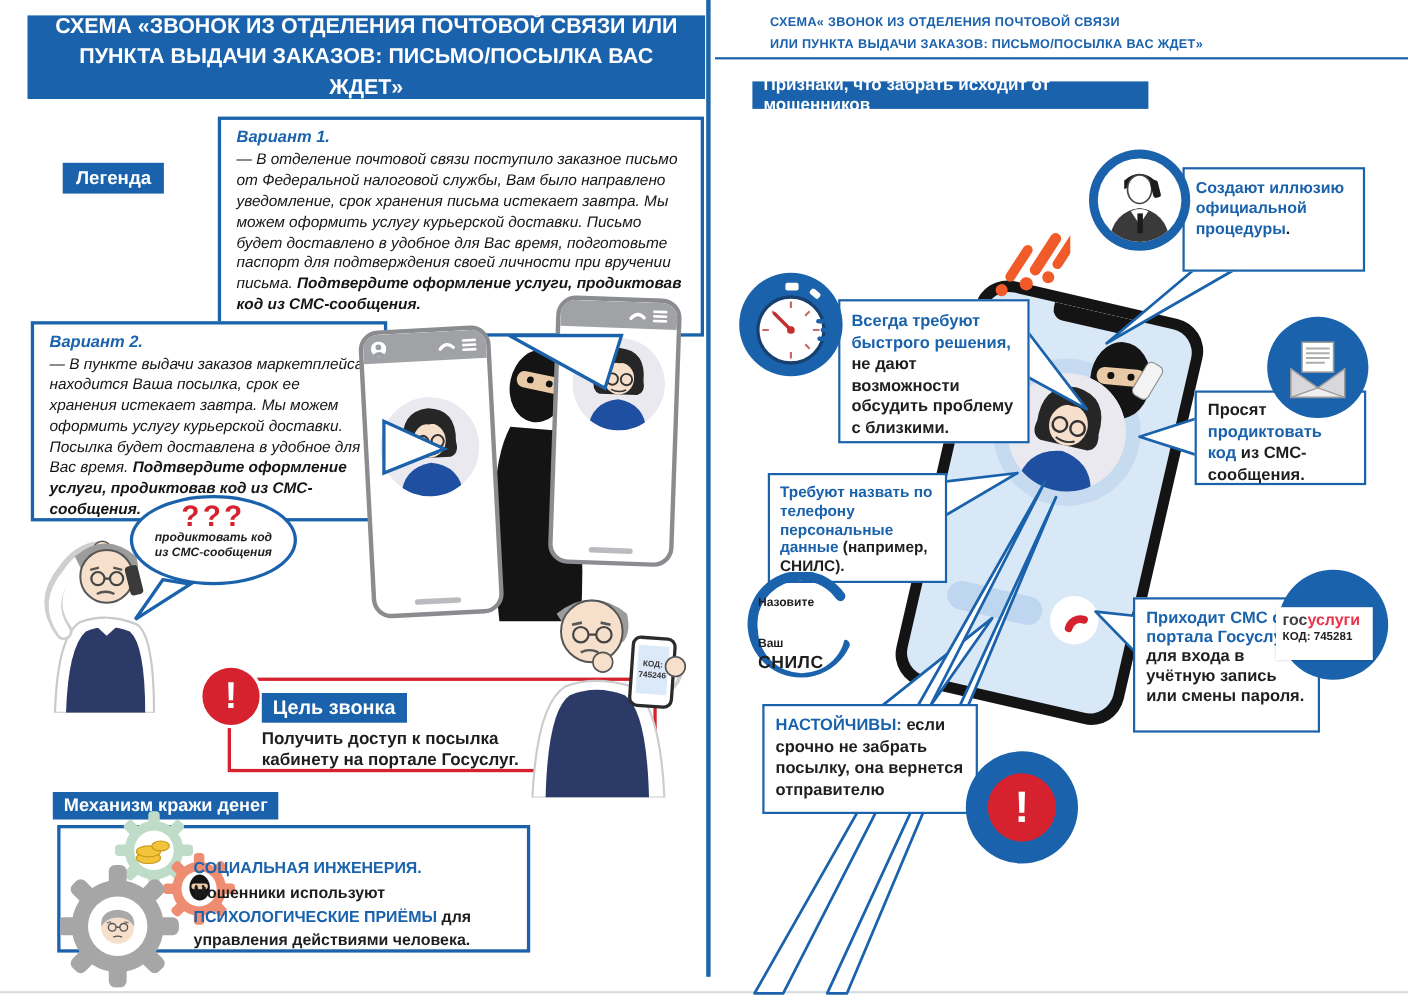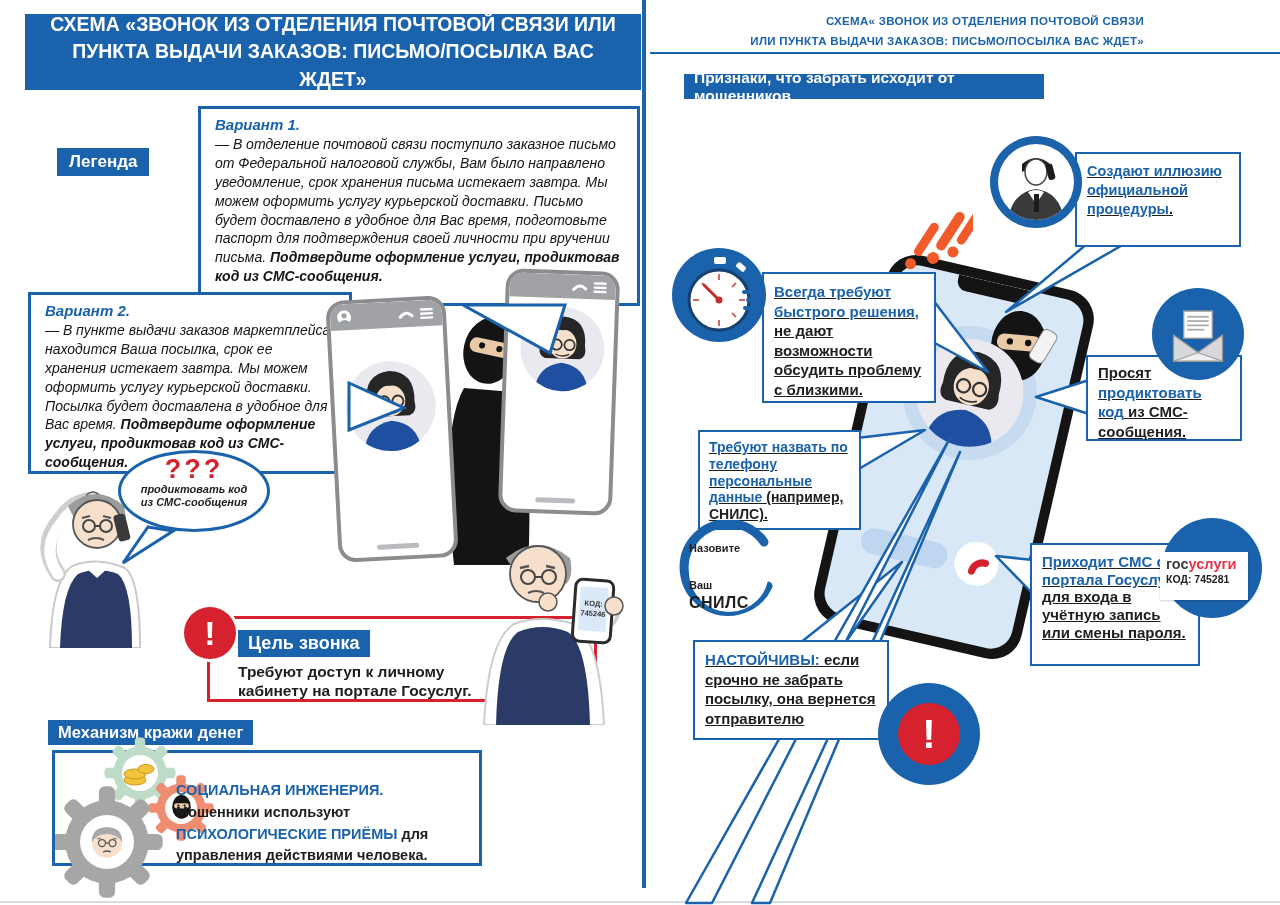--- a/index.html
+++ b/index.html
@@ -4,21 +4,21 @@
 <style>
   :root{ --blue:#1A62AB; --red:#D6222E; --orange:#F15A29; --dark:#1E1E1E; }
   html,body{margin:0;padding:0;background:#fff;}
   #poster{position:relative;width:1280px;height:905px;background:#fff;overflow:hidden;
           font-family:"Liberation Sans",sans-serif;color:var(--dark);padding-left:44px;}
   .abs{position:absolute;}
   .tblue{color:var(--blue);}
   .bluebox{background:var(--blue);color:#fff;font-weight:bold;}
   .callout{position:absolute;background:#fff;border:2.5px solid var(--blue);
            padding:8px 10px;font-weight:bold;font-size:15px;line-height:1.3;
-           box-sizing:border-box;z-index:4;text-decoration:underline;}
+           box-sizing:border-box;z-index:4;}
   .vbox{position:absolute;background:#fff;border:3px solid var(--blue);
         box-sizing:border-box;padding:7px 14px;z-index:2;}
   .vtitle{color:var(--blue);font-weight:bold;font-style:italic;font-size:15px;margin-bottom:2px;}
   .vbody{font-style:italic;font-size:14px;line-height:1.35;color:#151515;}
   .vbold{font-weight:bold;}
   .circle{border-radius:50%;}
   svg{display:block;}
   .tail{position:absolute;z-index:3;pointer-events:none;}
 </style>
 </head>
@@ -185,21 +185,21 @@
   <div class="abs" style="left:207px;top:616px;width:390px;height:86px;border:3px solid var(--red);background:#fff;
               box-sizing:border-box;z-index:2;"></div>
   <div class="abs circle" style="left:184px;top:607px;width:52px;height:52px;background:var(--red);z-index:3;box-shadow:0 0 0 3px #fff;
               display:flex;align-items:center;justify-content:center;">
     <span style="color:#fff;font-weight:bold;font-size:34px;line-height:1;">!</span>
   </div>
   <div class="abs bluebox" style="left:238px;top:630px;font-size:18px;padding:3px 10px;z-index:3;">
     <span>Цель звонка</span>
   </div>
   <div class="abs" style="left:238px;top:662px;width:250px;font-weight:bold;font-size:15.5px;line-height:1.25;z-index:3;">
-    <span>Требуют доступ к личному кабинету на портале Госуслуг.</span>
+    <span>Получить доступ к посылка кабинету на портале Госуслуг.</span>
   </div>
 
   <svg class="abs" style="left:462px;top:522px;z-index:5;" width="182" height="203" viewBox="0 0 182 203">
     <path d="M22,203 Q26,118 52,102 Q78,92 112,102 Q138,118 142,203 Z" fill="#fff" stroke="#CCC" stroke-width="2"></path>
     <path d="M34,203 Q36,124 56,110 Q80,100 106,110 Q126,124 128,203 Z" fill="#2B3A66"></path>
     <path d="M44,36 Q76,10 108,36 Q112,54 104,62 Q82,38 52,48 Z" fill="#9C9C9C"></path>
     <circle cx="76" cy="52" r="28" fill="#F6DFCB" stroke="#555" stroke-width="1.8"></circle>
     <circle cx="66" cy="55" r="7" fill="none" stroke="#444" stroke-width="2"></circle>
     <circle cx="87" cy="55" r="7" fill="none" stroke="#444" stroke-width="2"></circle>
     <line x1="73" y1="55" x2="80" y2="55" stroke="#444" stroke-width="2"></line>
@@ -232,21 +232,21 @@
     <circle cx="126" cy="72" r="16" fill="#fff"></circle>
     <use href="#balaclava" x="111" y="56" width="31" height="31"></use>
     <use href="#gear" x="-6" y="48" width="116" height="116" style="color:#A6A6A6"></use>
     <circle cx="52" cy="106" r="27" fill="#fff"></circle>
     <use href="#grandpa" x="27" y="81" width="50" height="50"></use>
   </svg>
   <div class="abs" style="left:176px;top:780px;width:292px;font-weight:bold;font-size:14.5px;line-height:1.5;z-index:2;">
     <span class="tblue">СОЦИАЛЬНАЯ ИНЖЕНЕРИЯ.</span><span>  Мошенники используют </span><span class="tblue">ПСИХОЛОГИЧЕСКИЕ ПРИЁМЫ</span><span> для управления действиями человека.</span>
   </div>
 
-  <div class="abs" style="left:700px;top:12px;width:444px;text-align:right;color:var(--blue);font-weight:bold;
+  <div class="abs" style="left:700px;top:12px;width:444px;text-align:left;color:var(--blue);font-weight:bold;
               font-size:11.5px;line-height:1.7;letter-spacing:.3px;">
     <div>СХЕМА« ЗВОНОК ИЗ ОТДЕЛЕНИЯ ПОЧТОВОЙ СВЯЗИ</div>
     <div>ИЛИ ПУНКТА ВЫДАЧИ ЗАКАЗОВ: ПИСЬМО/ПОСЫЛКА ВАС ЖДЕТ»</div>
   </div>
   <div class="abs" style="left:650px;top:52px;width:630px;height:2px;background:var(--blue);"></div>
 
   <div class="abs bluebox" style="left:684px;top:74px;width:360px;height:25px;font-size:15.5px;display:flex;align-items:center;
               padding-left:10px;box-sizing:border-box;">
     <span>Признаки, что забрать исходит от мошенников</span>
   </div>

